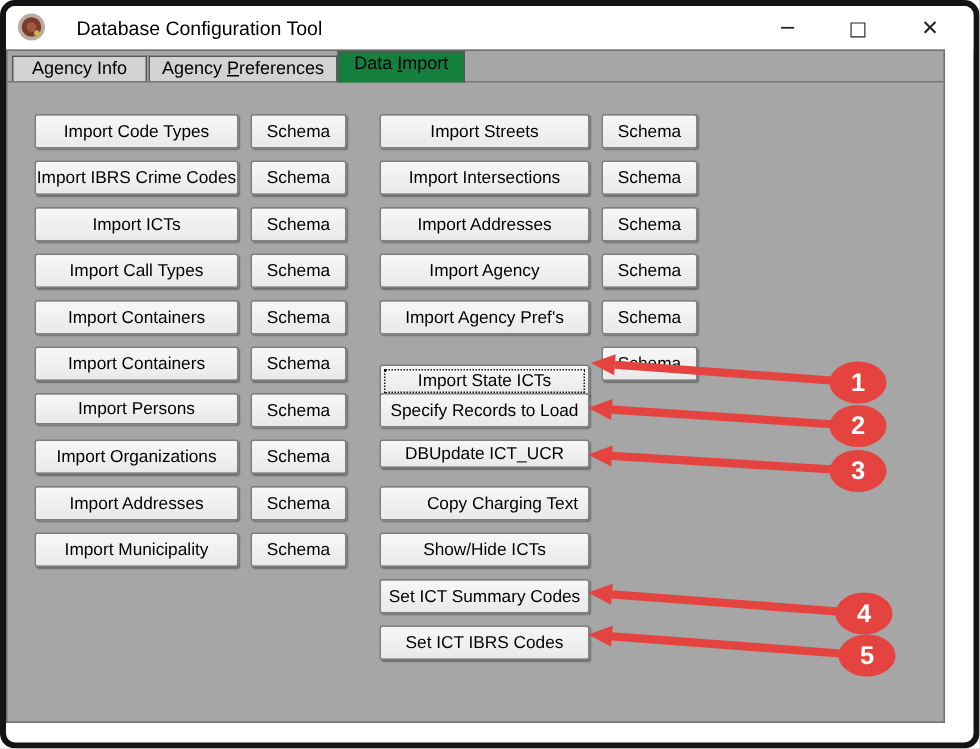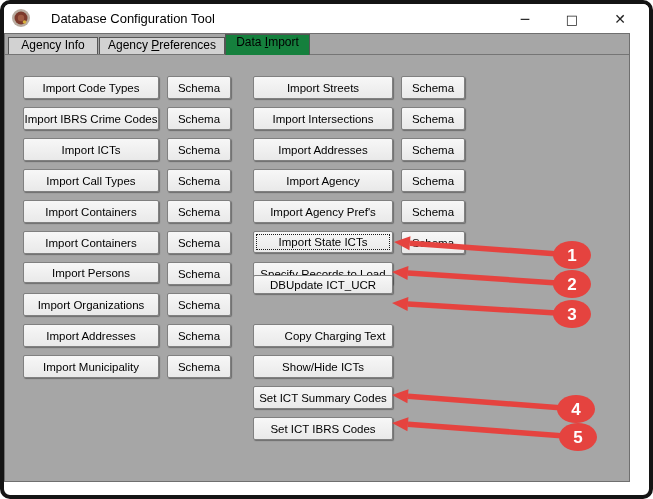--- a/index.html
+++ b/index.html
@@ -87,24 +87,24 @@
           <button class="btn" style="left: 248px; top: 42px; width: 140px; height: 23px;">Import Streets</button>
           <button class="btn" style="left: 396px; top: 42px; width: 64px; height: 23px;">Schema</button>
           <button class="btn" style="left: 248px; top: 73px; width: 140px; height: 23px;">Import Intersections</button>
           <button class="btn" style="left: 396px; top: 73px; width: 64px; height: 23px;">Schema</button>
           <button class="btn" style="left: 248px; top: 104px; width: 140px; height: 23px; text-align: center;">Import Addresses</button>
           <button class="btn" style="left: 396px; top: 104px; width: 64px; height: 23px;">Schema</button>
           <button class="btn" style="left: 248px; top: 135px; width: 140px; height: 23px;">Import Agency</button>
           <button class="btn" style="left: 396px; top: 135px; width: 64px; height: 23px;">Schema</button>
           <button class="btn" style="left: 248px; top: 166px; width: 140px; height: 23px;">Import Agency Pref's</button>
           <button class="btn" style="left: 396px; top: 166px; width: 64px; height: 23px;">Schema</button>
-          <button class="btn focused" style="left: 248px; top: 197px; width: 140px; height: 22px;">Import State ICTs</button>
+          <button class="btn focused" style="left: 248px; top: 209px; width: 140px; height: 22px;">Import State ICTs</button>
           <button class="btn" style="left: 396px; top: 197px; width: 64px; height: 23px;">Schema</button>
           <button class="btn" style="left: 248px; top: 228px; width: 140px; height: 23px;">Specify Records to Load</button>
-          <button class="btn" style="left: 248px; top: 241px; width: 140px; height: 19px;">DBUpdate ICT_UCR</button>
+          <button class="btn" style="left: 248px; top: 259px; width: 140px; height: 19px;">DBUpdate ICT_UCR</button>
           <button class="btn" style="left: 248px; top: 290px; width: 140px; height: 23px; padding-left: 24px;">Copy Charging Text</button>
           <button class="btn" style="left: 248px; top: 321px; width: 140px; height: 23px;">Show/Hide ICTs</button>
           <button class="btn" style="left: 248px; top: 352px; width: 140px; height: 23px;">Set ICT Summary Codes</button>
           <button class="btn" style="left: 248px; top: 383px; width: 140px; height: 23px;">Set ICT IBRS Codes</button>
         </div>
     </div>
 
     <svg class="overlay" id="overlay">
         <line x1="405.9574985692526" y1="239.16543528876565" x2="568" y2="251" stroke="#e5433f" stroke-width="5.5"></line>
         <polygon points="390,238 405.44762063041765,246.14684091281367 406.46737650808757,232.18402966471763" fill="#e5433f"></polygon>

